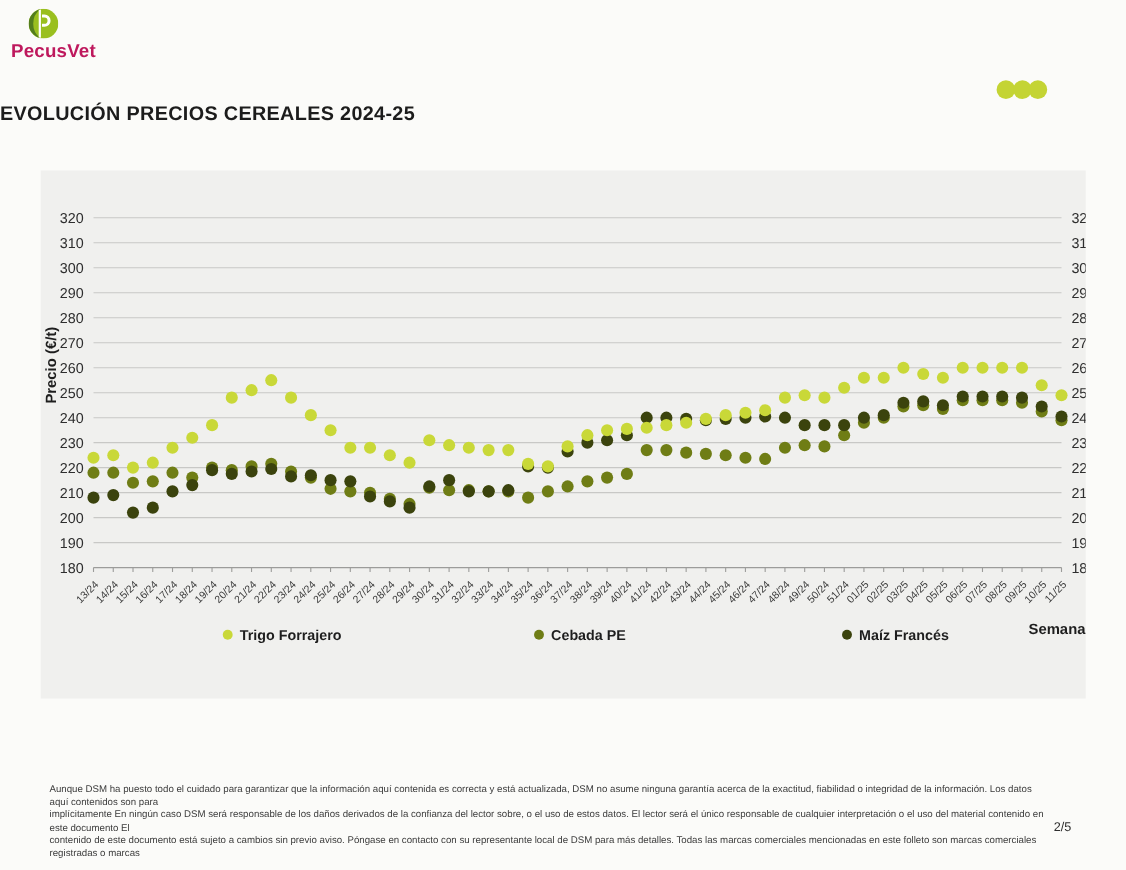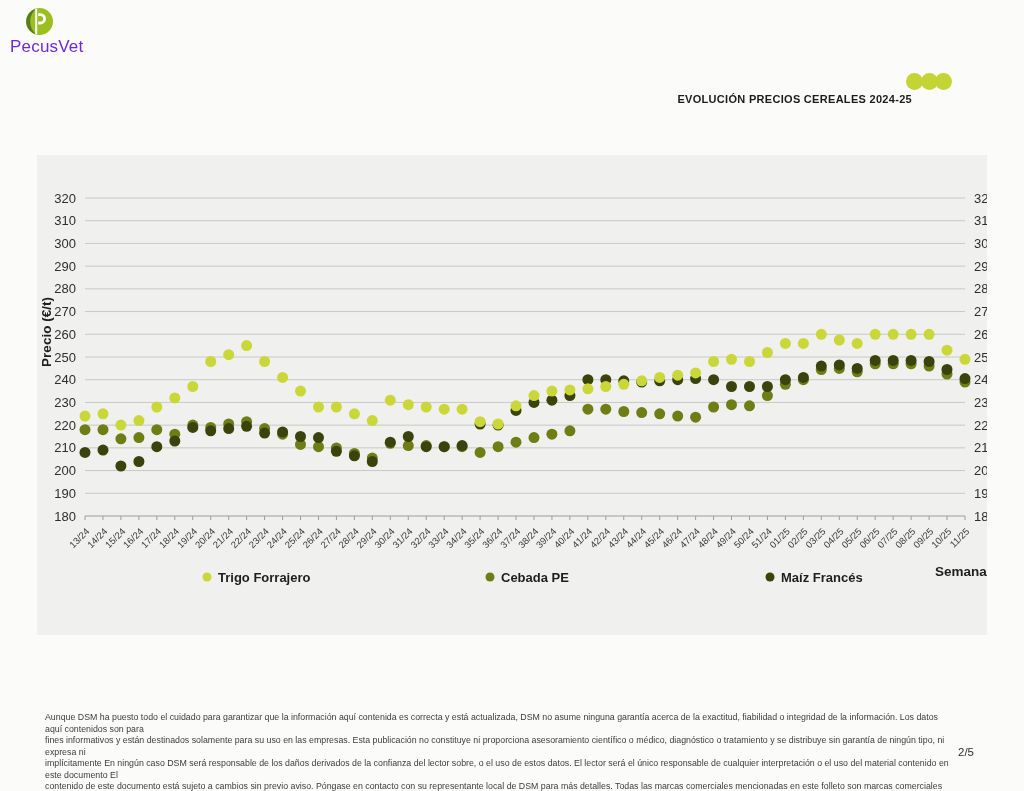--- a/index.html
+++ b/index.html
@@ -5,24 +5,24 @@
   html,body{margin:0;padding:0;}
   body{
     width:1024px;height:791px;position:relative;overflow:hidden;
     background:#fbfbf9;
     font-family:"Liberation Sans", sans-serif;
     -webkit-font-smoothing:antialiased;
   }
   
   .logo{position:absolute;left:10px;top:8px;width:110px;}
   .logo-icon{display:block;margin-left:16px;}
-  .logo-text{font-weight:normal;font-size:17px;color:#6d28d9;letter-spacing:.2px;margin-top:2px;}
+  .logo-text{font-weight:bold;font-size:17px;color:#be185d;letter-spacing:.2px;margin-top:2px;}
   .page-title{
-    position:absolute;left:0;top:93px;width:912px;text-align:right;
-    font-size:11px;font-weight:bold;color:#1c1c1c;letter-spacing:.3px;
+    position:absolute;left:0;top:93px;width:912px;text-align:left;
+    font-size:18px;font-weight:bold;color:#1c1c1c;letter-spacing:.3px;
   }
   .decor-dots{position:absolute;left:906px;top:73px;display:flex;}
   .decor-dot{width:17px;height:17px;border-radius:50%;margin-right:-2.5px;}
   
   .chart-card{
     position:absolute;left:37px;top:155px;width:950px;height:480px;
     background:#f0f0ee;
   }
   .chart-card svg{display:block;}
   
@@ -358,18 +358,17 @@
       <text x="181" y="427" font-size="13" font-weight="bold" fill="#1e1e1e">Trigo Forrajero</text>
       <circle cx="453" cy="422" r="4.5" fill="#6f7d15"></circle>
       <text x="464" y="427" font-size="13" font-weight="bold" fill="#1e1e1e">Cebada PE</text>
       <circle cx="733" cy="422" r="4.5" fill="#3b430d"></circle>
       <text x="744" y="427" font-size="13" font-weight="bold" fill="#1e1e1e">Maíz Francés</text>
     </svg>
 </div>
 
 <div class="footer">
   <div>Aunque DSM ha puesto todo el cuidado para garantizar que la información aquí contenida es correcta y está actualizada, DSM no asume ninguna garantía acerca de la exactitud, fiabilidad o integridad de la información. Los datos aquí contenidos son para</div>
-  <div>fines informativos y están destinados solamente para su uso en las empresas. Esta publicación no constituye ni proporciona asesoramiento científico o médico, diagnóstico o tratamiento y se distribuye sin garantía de ningún tipo, ni expresa ni</div>
   <div>implícitamente En ningún caso DSM será responsable de los daños derivados de la confianza del lector sobre, o el uso de estos datos. El lector será el único responsable de cualquier interpretación o el uso del material contenido en este documento El</div>
   <div>contenido de este documento está sujeto a cambios sin previo aviso. Póngase en contacto con su representante local de DSM para más detalles. Todas las marcas comerciales mencionadas en este folleto son marcas comerciales registradas o marcas</div>
 
 </div>
 <div class="page-num">2/5</div>
 
 </body></html>

